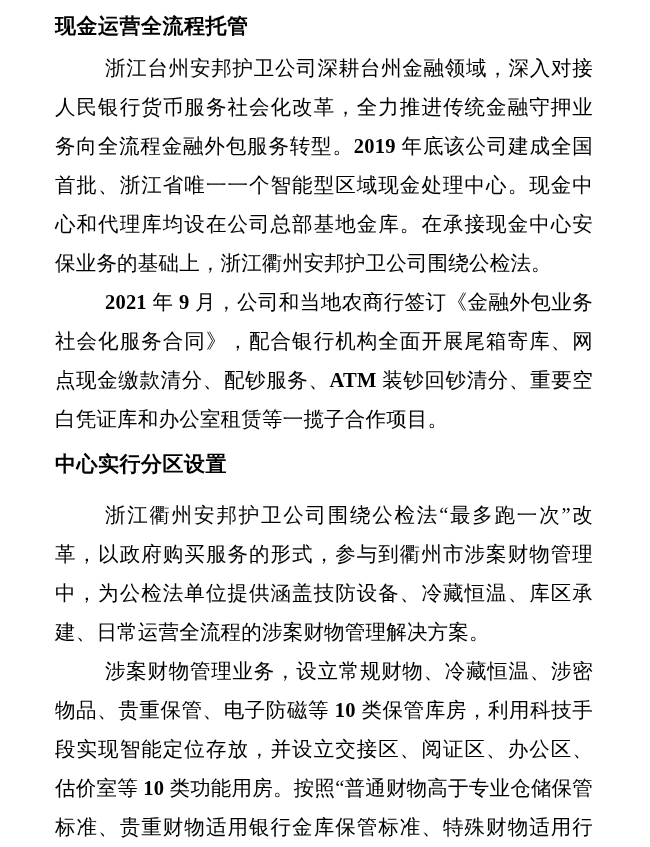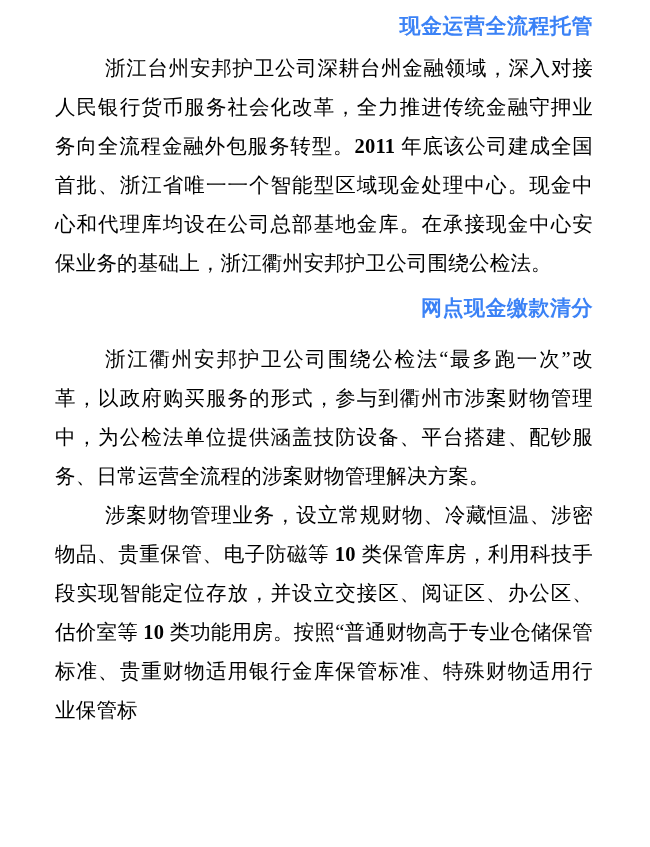--- a/index.html
+++ b/index.html
@@ -19,24 +19,24 @@
     overflow: hidden;
   }
   .doc-content {
     width: 100%;
   }
   .heading {
     font-family: "Liberation Sans", "DejaVu Sans", sans-serif;
     font-weight: 700;
     font-size: 21px;
     line-height: 40px;
-    text-align: right;
+    text-align: left;
     letter-spacing: 0.5px;
     margin: 5px 0 12px 0;
-    color: #3b82f6;
+    color: #000000;
   }
   .heading:first-child {
     margin: 0 0 3px 0;
   }
   .para {
     font-family: "Liberation Serif", "DejaVu Serif", serif;
     font-size: 20.5px;
     line-height: 39px;
     text-align: justify;
     text-indent: 50px;
@@ -48,18 +48,19 @@
     font-family: "Liberation Serif", "DejaVu Serif", serif;
     font-weight: 700;
   }
 </style>
 </head>
 <body>
 
 <div class="page">
   <div class="doc-content" id="doc">
       <div class="heading">现金运营全流程托管</div>
-      <p class="para"><span>浙江台州安邦护卫公司深耕台州金融领域，深入对接人民银行货币服务社会化改革，全力推进传统金融守押业务向全流程金融外包服务转型。</span><b>2011</b><span> 年底该公司建成全国首批、浙江省唯一一个智能型区域现金处理中心。现金中心和代理库均设在公司总部基地金库。在承接现金中心安保业务的基础上，浙江衢州安邦护卫公司围绕公检法。</span></p>
-      <div class="heading">网点现金缴款清分</div>
-      <p class="para"><span>浙江衢州安邦护卫公司围绕公检法“最多跑一次”改革，以政府购买服务的形式，参与到衢州市涉案财物管理中，为公检法单位提供涵盖技防设备、平台搭建、配钞服务、日常运营全流程的涉案财物管理解决方案。</span></p>
+      <p class="para"><span>浙江台州安邦护卫公司深耕台州金融领域，深入对接人民银行货币服务社会化改革，全力推进传统金融守押业务向全流程金融外包服务转型。</span><b>2019</b><span> 年底该公司建成全国首批、浙江省唯一一个智能型区域现金处理中心。现金中心和代理库均设在公司总部基地金库。在承接现金中心安保业务的基础上，浙江衢州安邦护卫公司围绕公检法。</span></p>
+      <p class="para"><b>2021</b><span> 年 </span><b>9</b><span> 月，公司和当地农商行签订《金融外包业务社会化服务合同》，配合银行机构全面开展尾箱寄库、网点现金缴款清分、配钞服务、</span><b>ATM</b><span> 装钞回钞清分、重要空白凭证库和办公室租赁等一揽子合作项目。</span></p>
+      <div class="heading">中心实行分区设置</div>
+      <p class="para"><span>浙江衢州安邦护卫公司围绕公检法“最多跑一次”改革，以政府购买服务的形式，参与到衢州市涉案财物管理中，为公检法单位提供涵盖技防设备、冷藏恒温、库区承建、日常运营全流程的涉案财物管理解决方案。</span></p>
       <p class="para"><span>涉案财物管理业务，设立常规财物、冷藏恒温、涉密物品、贵重保管、电子防磁等 </span><b>10</b><span> 类保管库房，利用科技手段实现智能定位存放，并设立交接区、阅证区、办公区、估价室等 </span><b>10</b><span> 类功能用房。按照“普通财物高于专业仓储保管标准、贵重财物适用银行金库保管标准、特殊财物适用行业保管标</span></p>
     </div>
 </div>
 
 </body></html>

